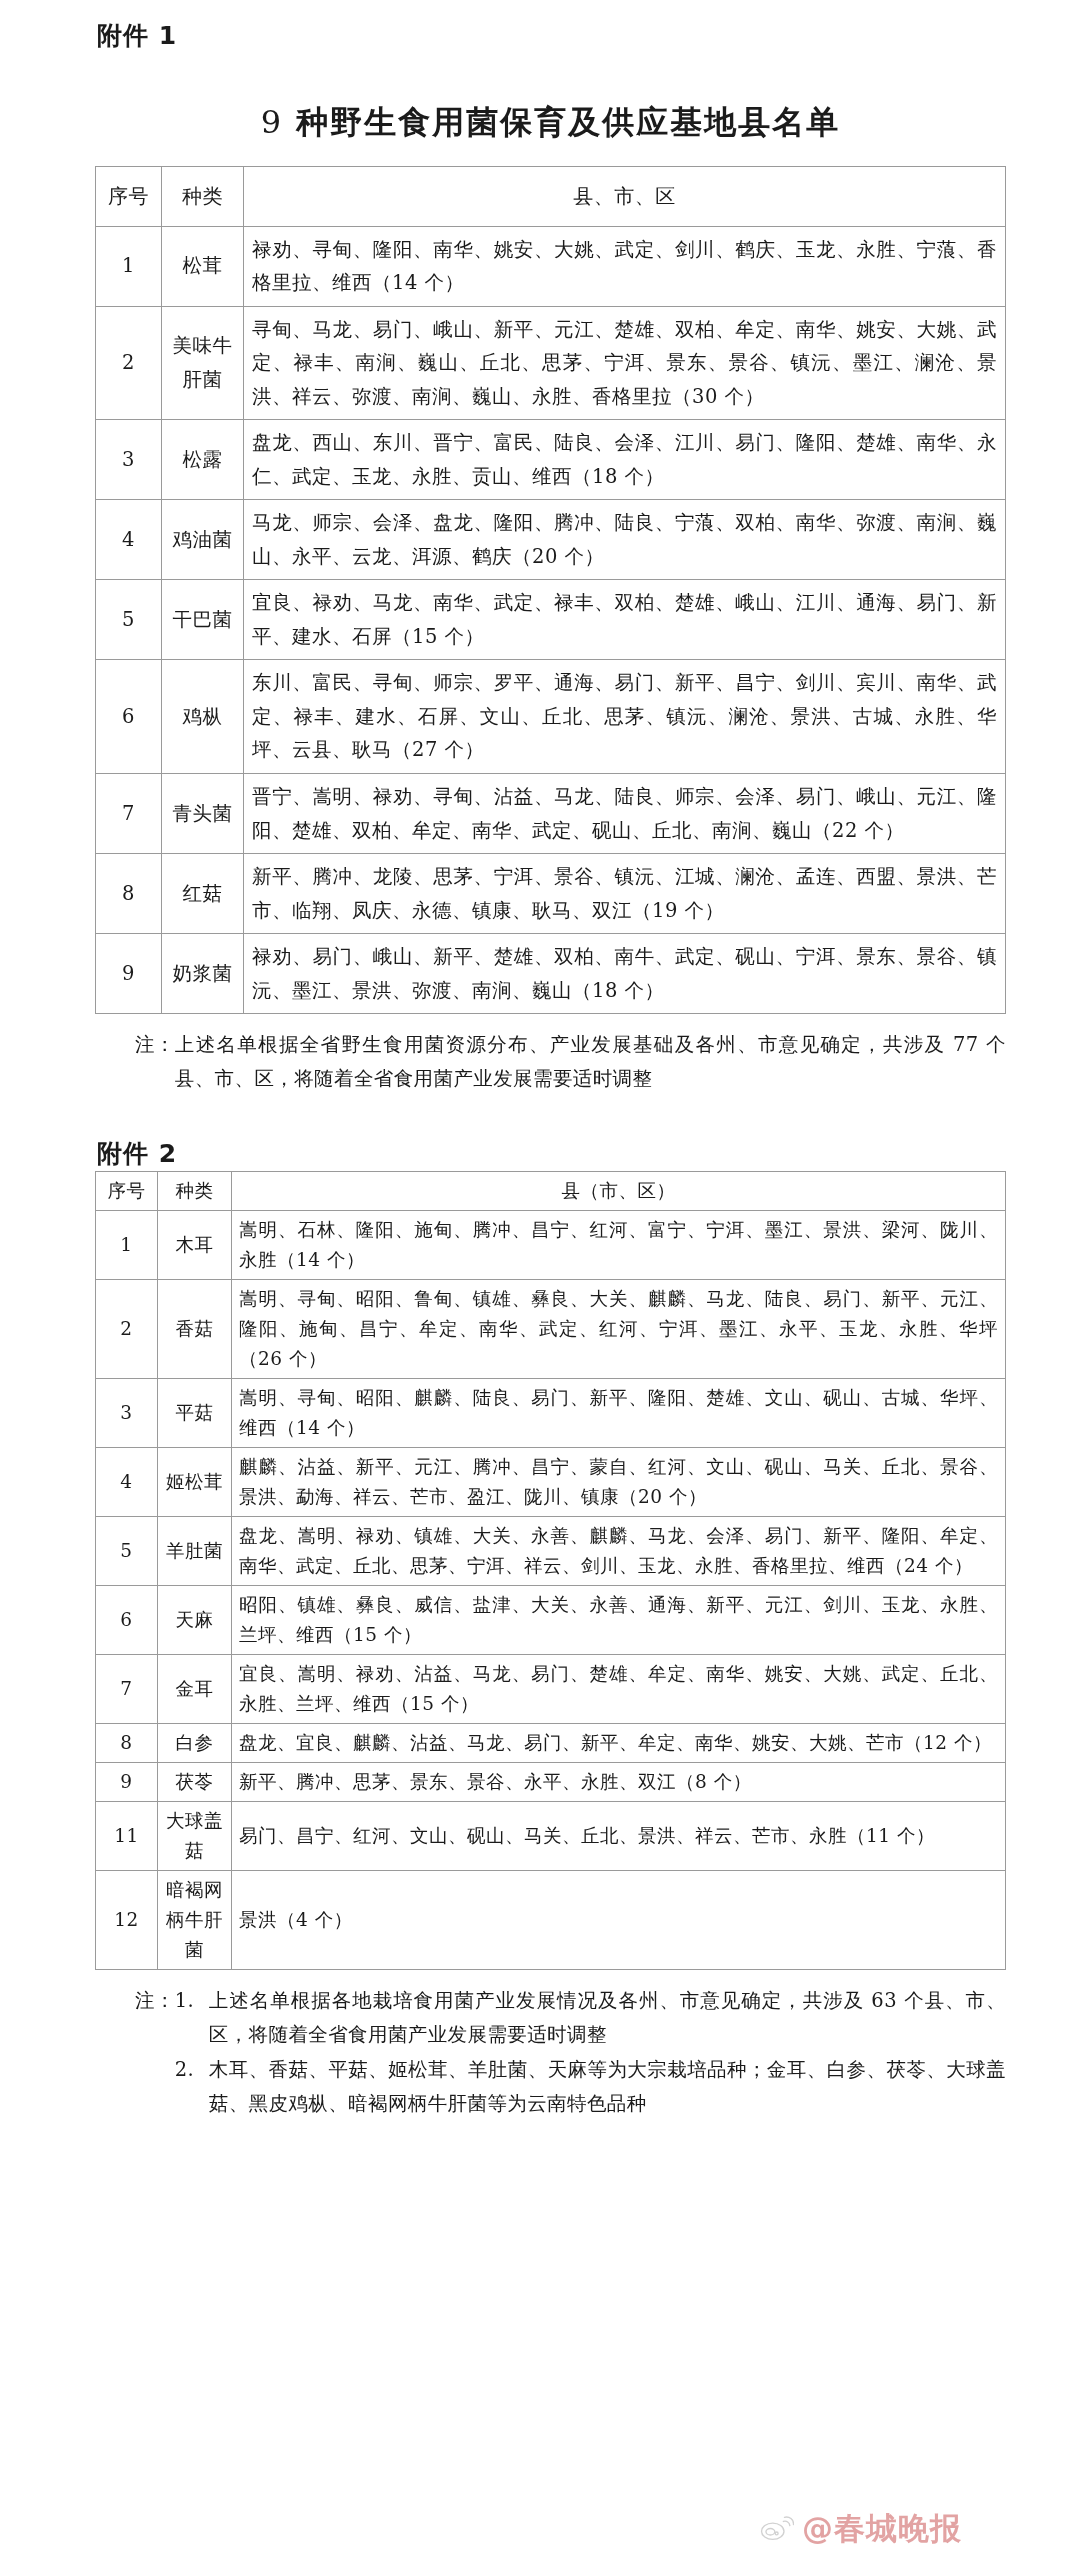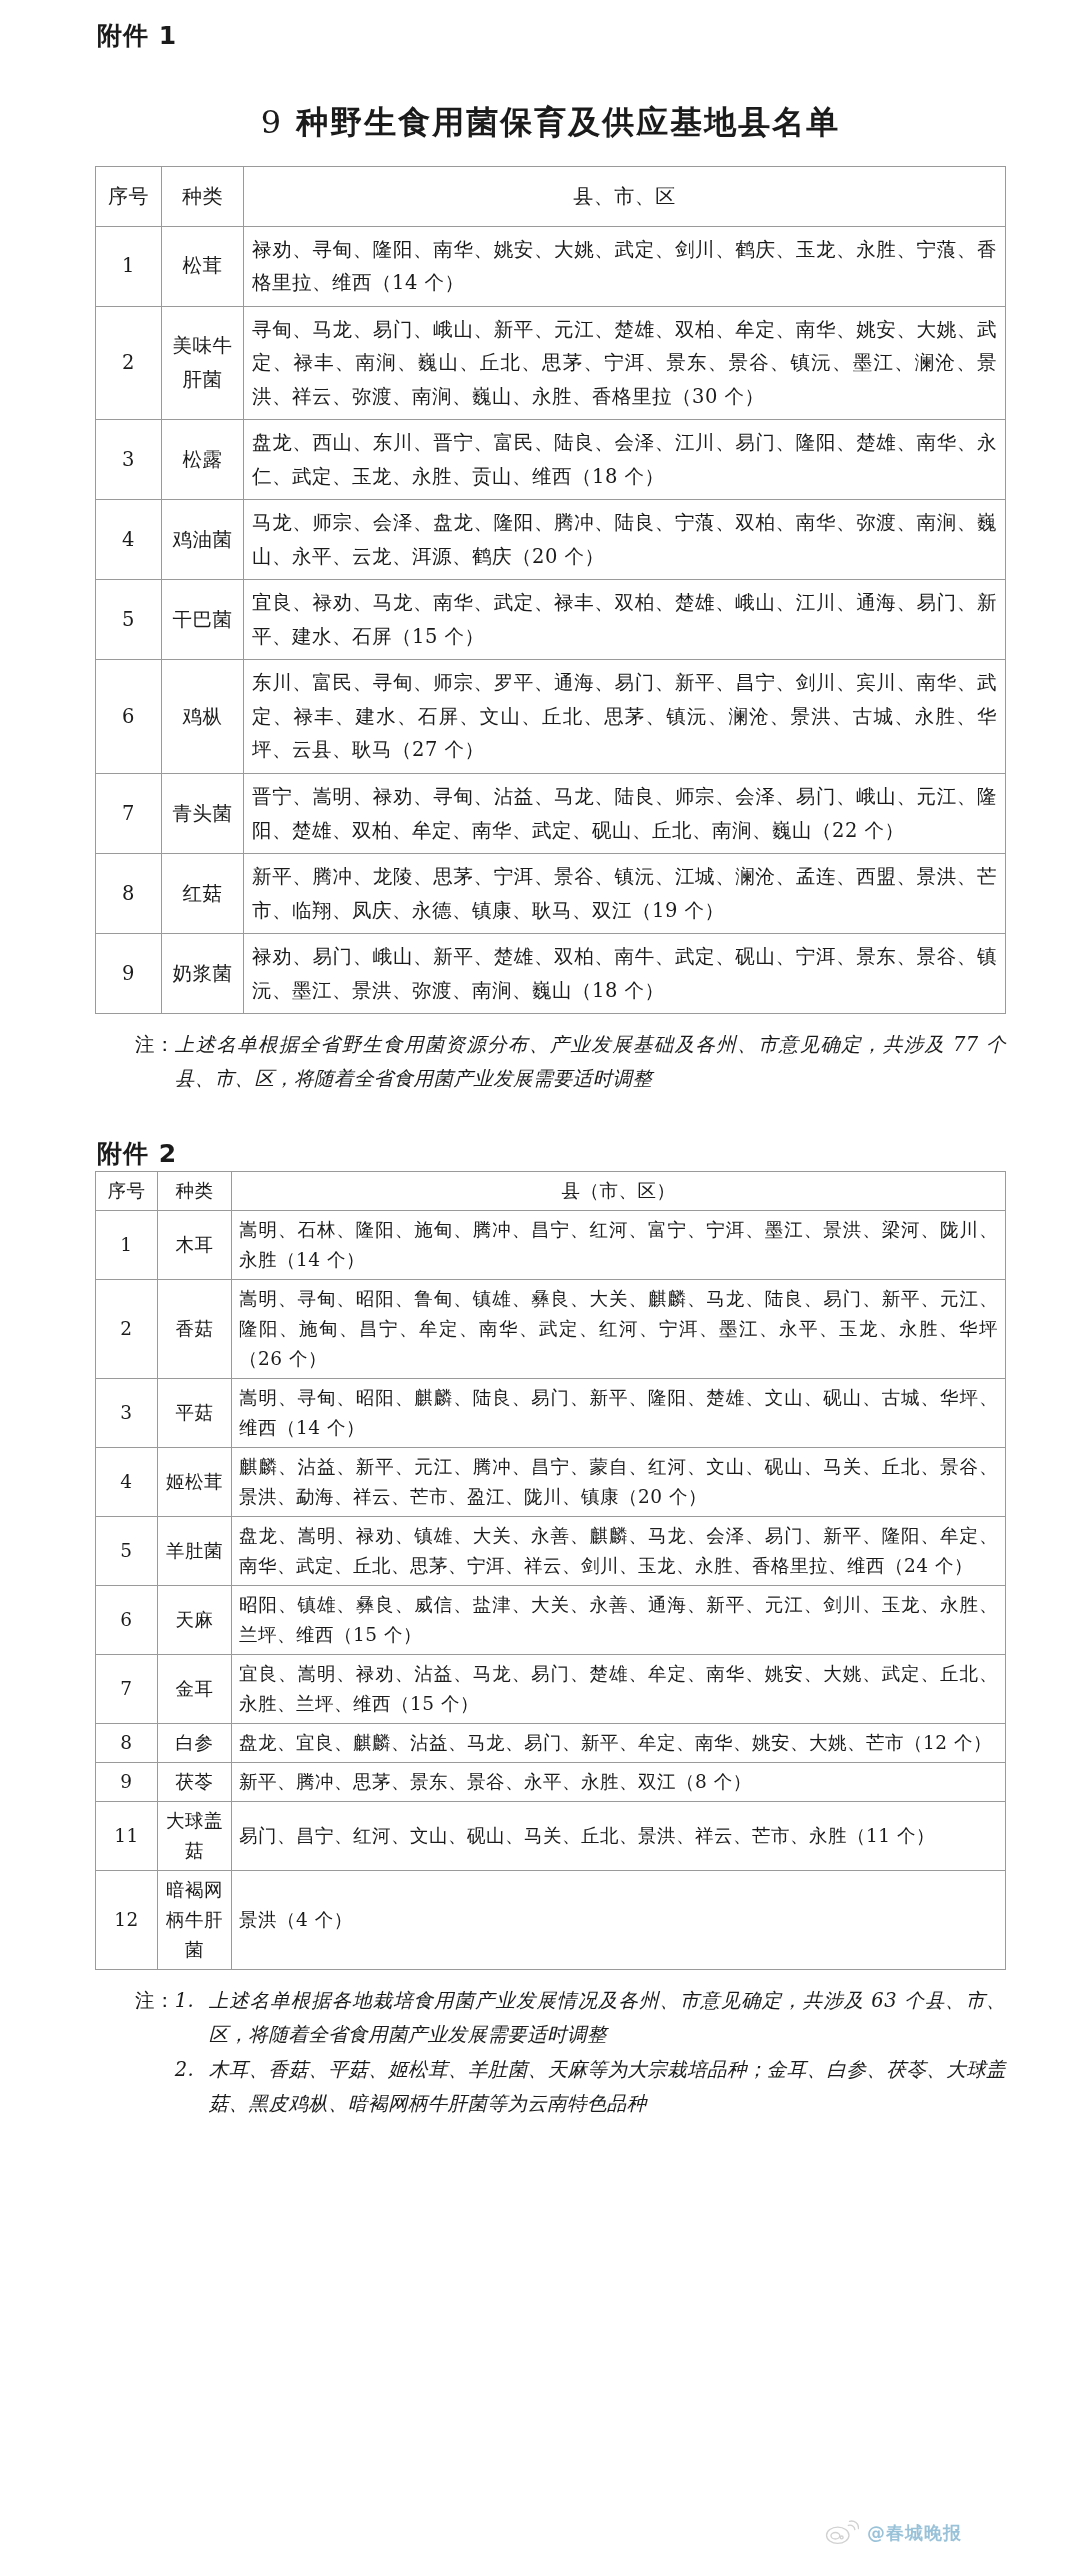--- a/index.html
+++ b/index.html
@@ -109,21 +109,20 @@
   }
   .note-label {
     flex: 0 0 auto;
     padding-left: 40px;
     white-space: nowrap;
   }
   .note-body {
     flex: 1 1 auto;
     text-align: justify;
     text-justify: inter-ideograph;
-    font-style: italic;
   }
   .note-list {
     margin: 0;
     padding: 0;
     list-style: none;
   }
   .note-list li {
     display: flex;
     align-items: flex-start;
     margin-bottom: 1px;
@@ -143,23 +142,23 @@
     position: absolute;
     right: 118px;
     bottom: 18px;
     display: flex;
     align-items: center;
     gap: 8px;
     opacity: 0.40;
     pointer-events: none;
   }
   .watermark .wm-text {
-    font-size: 18px;
+    font-size: 31px;
     font-weight: 700;
-    color: #0369a1;
+    color: #b91c1c;
     letter-spacing: 1px;
     font-family: "DejaVu Sans", "Liberation Sans", sans-serif;
   }
   .wm-logo { width: 34px; height: 30px; }
 </style>
 </head>
 <body>
 
 <div class="page">
 

